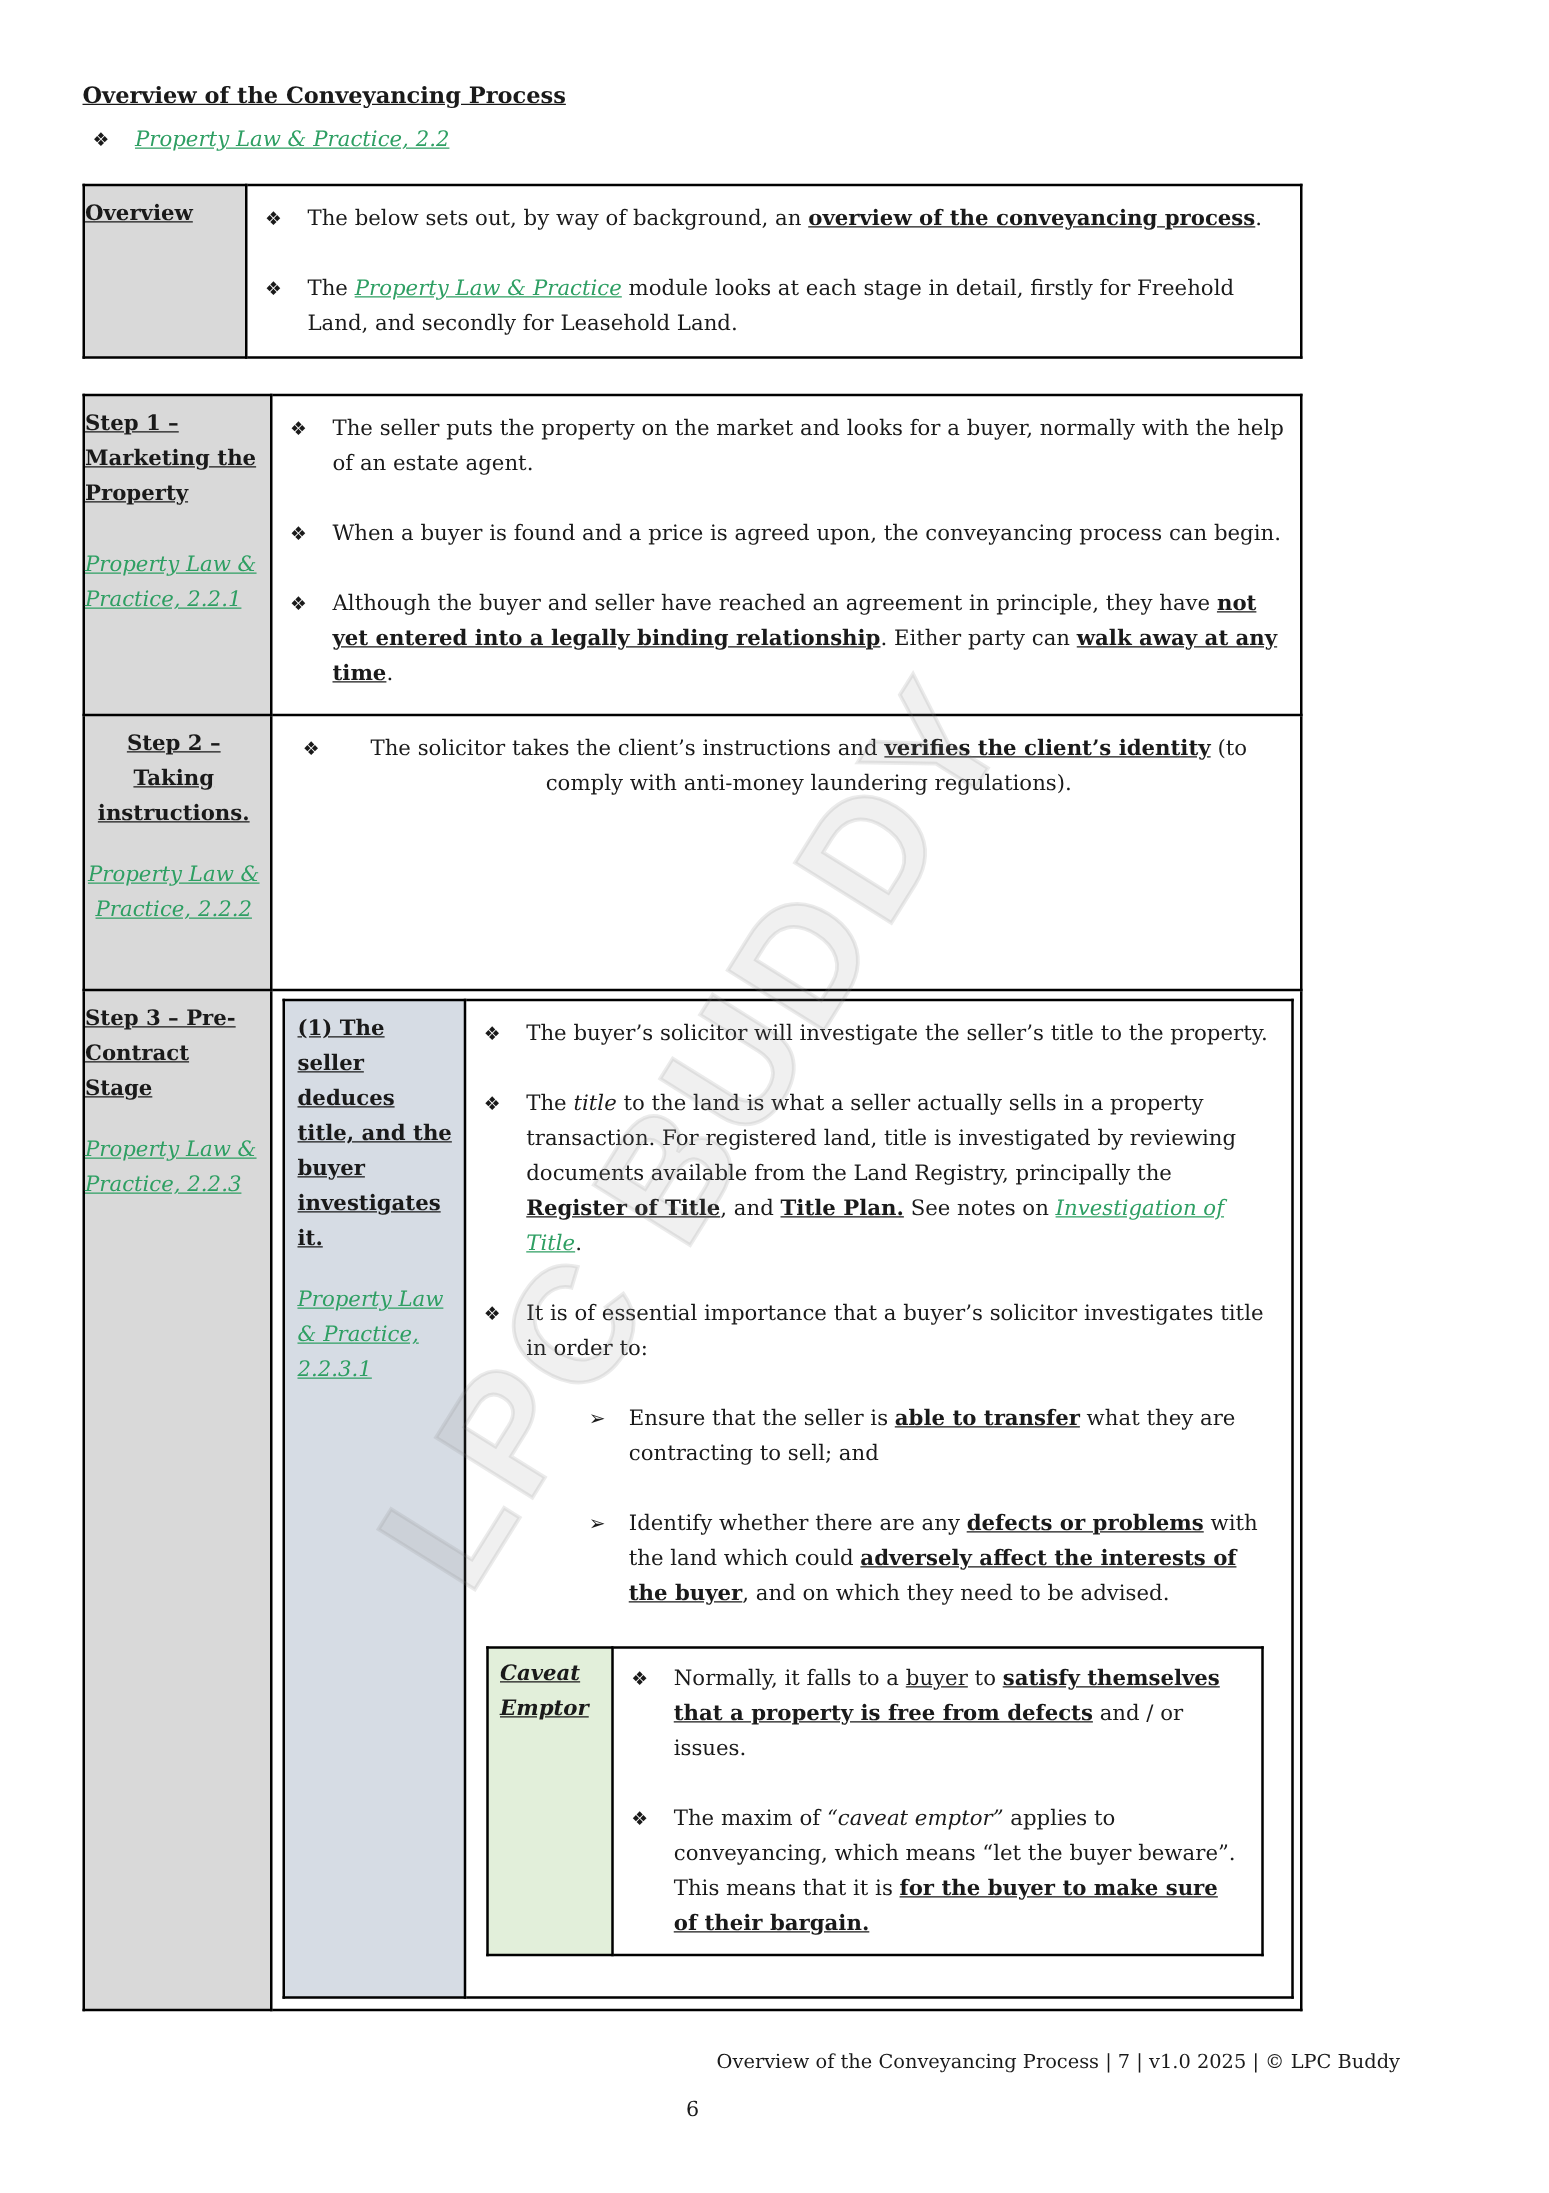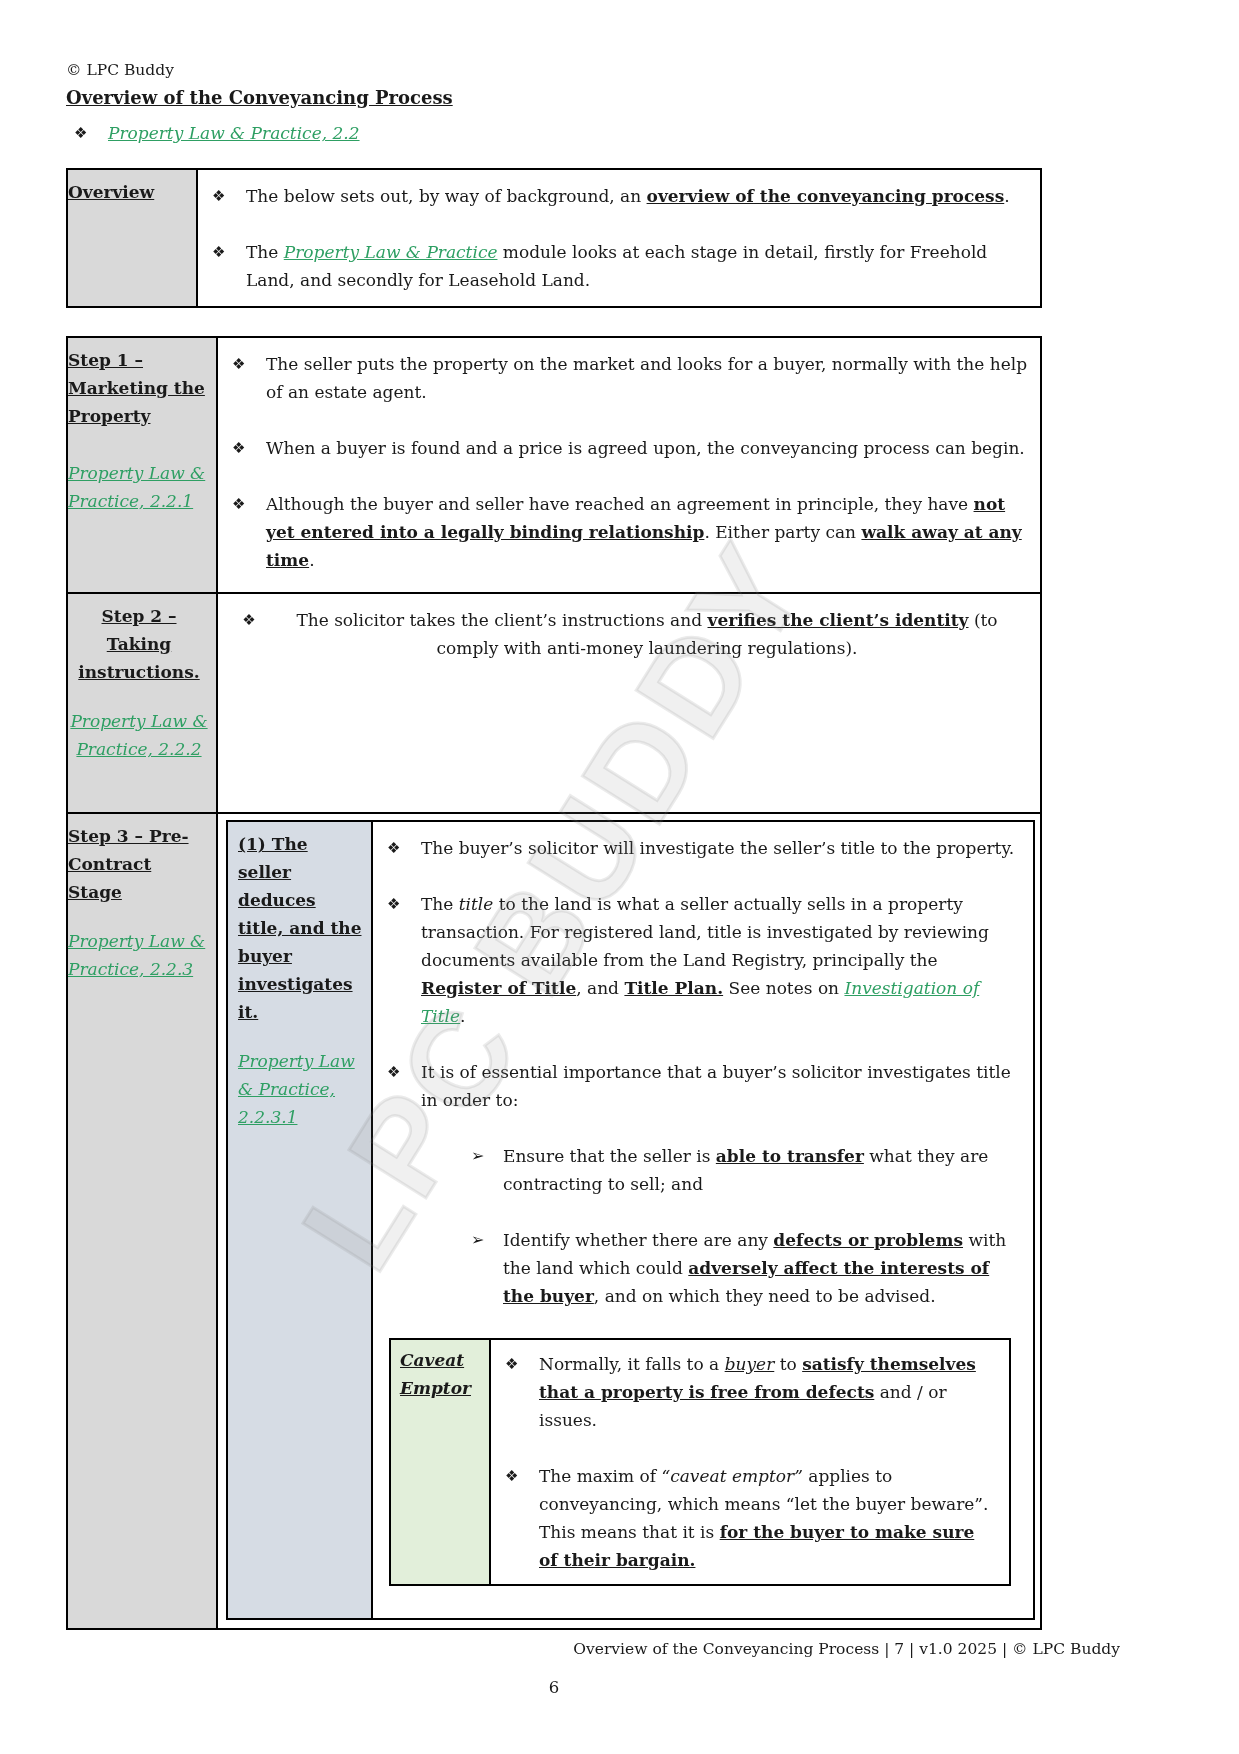--- a/index.html
+++ b/index.html
@@ -49,21 +49,21 @@
 
   .caveat-wrap { margin:28px 14px 20px 10px; }
   td.caveat-label { background:var(--cell-green,#e2efda); padding:6px 6px 6px 9px; }
   .w-caveat { width:83px; }
   .caveat-heading { font-weight:bold; font-style:italic; text-decoration:underline; }
   td.caveat-body { padding:10px 8px 10px 6px; }
 
   .run-p {}
   .run-bu { font-weight:bold; text-decoration:underline; }
   .run-i  { font-style:italic; }
-  .run-iu { font-style:italic; text-decoration:underline; }
+  .run-iu { text-decoration:underline; }
   .run-link { color:var(--link,#2e9f63); font-style:italic; text-decoration:underline; cursor:pointer; }
 
   .watermark {
     position:absolute; left:140px; top:818px; width:830px; height:175px;
     line-height:175px; text-align:center; transform:rotate(-58deg);
     font-family:"Liberation Sans",sans-serif; font-weight:bold;
     font-size:132px; letter-spacing:6px; white-space:nowrap;
     color:rgba(130,130,130,0.12);
     -webkit-text-stroke:3px rgba(130,130,130,0.16);
     pointer-events:none; z-index:5;
@@ -74,21 +74,20 @@
 </style>
 </head>
 <body>
 
 <div class="page">
 
   <div class="watermark">LPC BUDDY</div>
 
   <div class="content">
 
-    <div class="copyright">© LPC Buddy</div>
     <div class="doc-title">Overview of the Conveyancing Process</div>
     <div class="title-row">
       <span class="b-icon">❖</span>
       <span class="link">Property Law &amp; Practice, 2.2</span>
     </div>
 
     <table class="doc mt-overview">
       <tbody>
           <tr>
         <td class="label w-overview">

